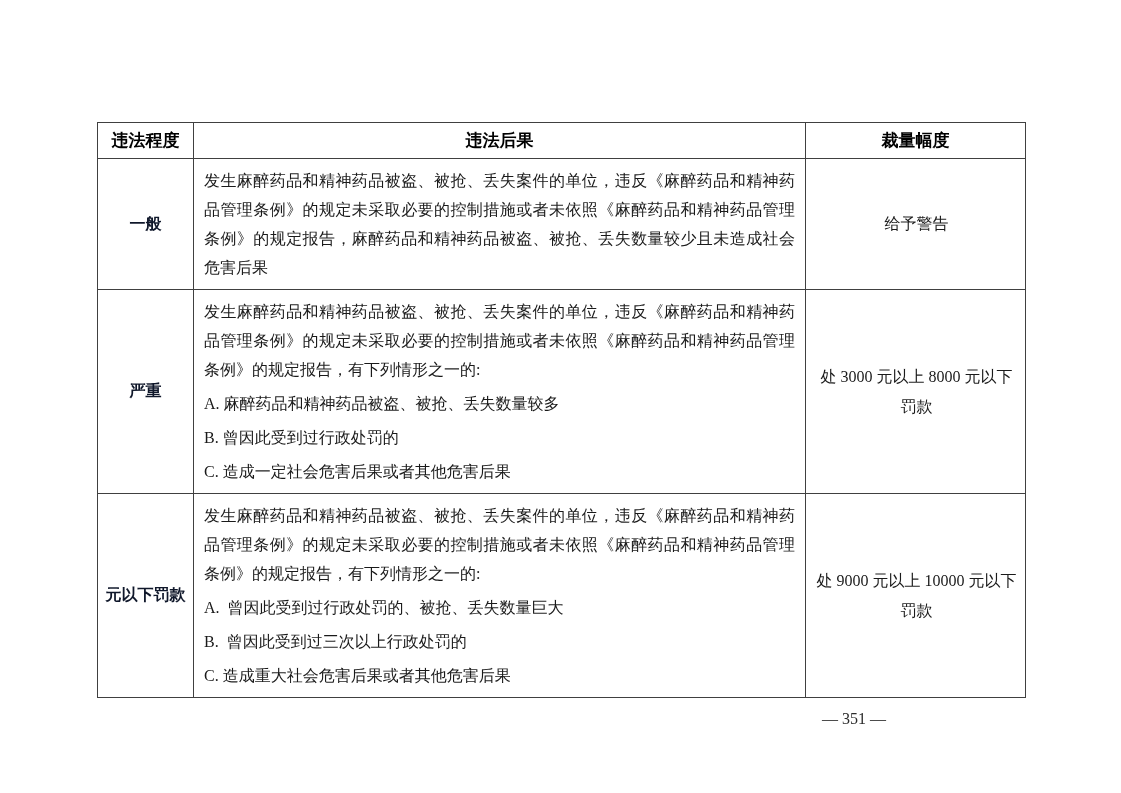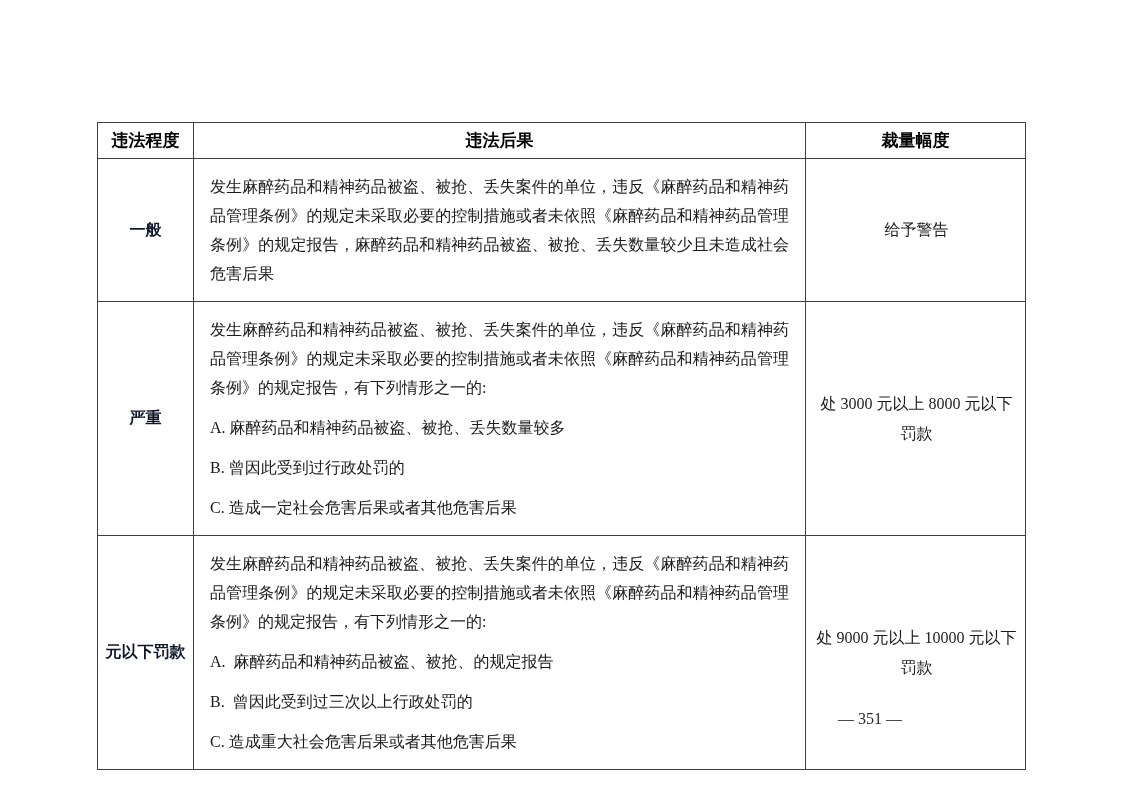--- a/index.html
+++ b/index.html
@@ -3,21 +3,20 @@
 <meta charset="utf-8">
 <style>
   html, body { margin: 0; padding: 0; background: #ffffff; }
   .page {
     position: relative;
     width: 886px;
     height: 793px;
     background: #ffffff;
     font-family: "Liberation Serif", "DejaVu Serif", serif;
     color: #1a1a1a;
-    padding-left: 16px;
   }
   table.doc-table {
     position: absolute;
     left: 97px;
     top: 122px;
     width: 928px;
     border-collapse: collapse;
     table-layout: fixed;
   }
   .doc-table th, .doc-table td {
@@ -45,21 +44,21 @@
     font-family: "Liberation Sans", "DejaVu Sans", sans-serif;
     font-weight: bold;
     text-align: center;
     color: #0f172a;
     padding: 0 2px;
   }
   td.consequence {
     padding: 2px 5px;
   }
   td.consequence .para {
-    margin: 11px;
+    margin: 5px;
     text-align: justify;
     line-height: 29px;
     white-space: pre-wrap;
   }
   td.penalty {
     padding: 0 6px 0 8px;
     line-height: 30px;
     text-align: center;
   }
   .page-number {
@@ -105,21 +104,21 @@
           <p class="para">A. 麻醉药品和精神药品被盗、被抢、丢失数量较多</p>
           <p class="para">B. 曾因此受到过行政处罚的</p>
           <p class="para">C. 造成一定社会危害后果或者其他危害后果</p>
         </td>
         <td class="penalty">处 3000 元以上 8000 元以下罚款</td>
       </tr>
       <tr class="row-3">
         <td class="degree">元以下罚款</td>
         <td class="consequence">
           <p class="para">发生麻醉药品和精神药品被盗、被抢、丢失案件的单位，违反《麻醉药品和精神药品管理条例》的规定未采取必要的控制措施或者未依照《麻醉药品和精神药品管理条例》的规定报告，有下列情形之一的:</p>
-          <p class="para">A.  麻醉药品和精神药品被盗、被抢、的规定报告</p>
+          <p class="para">A.  曾因此受到过行政处罚的、被抢、丢失数量巨大</p>
           <p class="para">B.  曾因此受到过三次以上行政处罚的</p>
           <p class="para">C. 造成重大社会危害后果或者其他危害后果</p>
         </td>
         <td class="penalty">处 9000 元以上 10000 元以下罚款</td>
       </tr>
     </tbody>
   </table>
 
   <div class="page-number">— 351 —</div>
 

